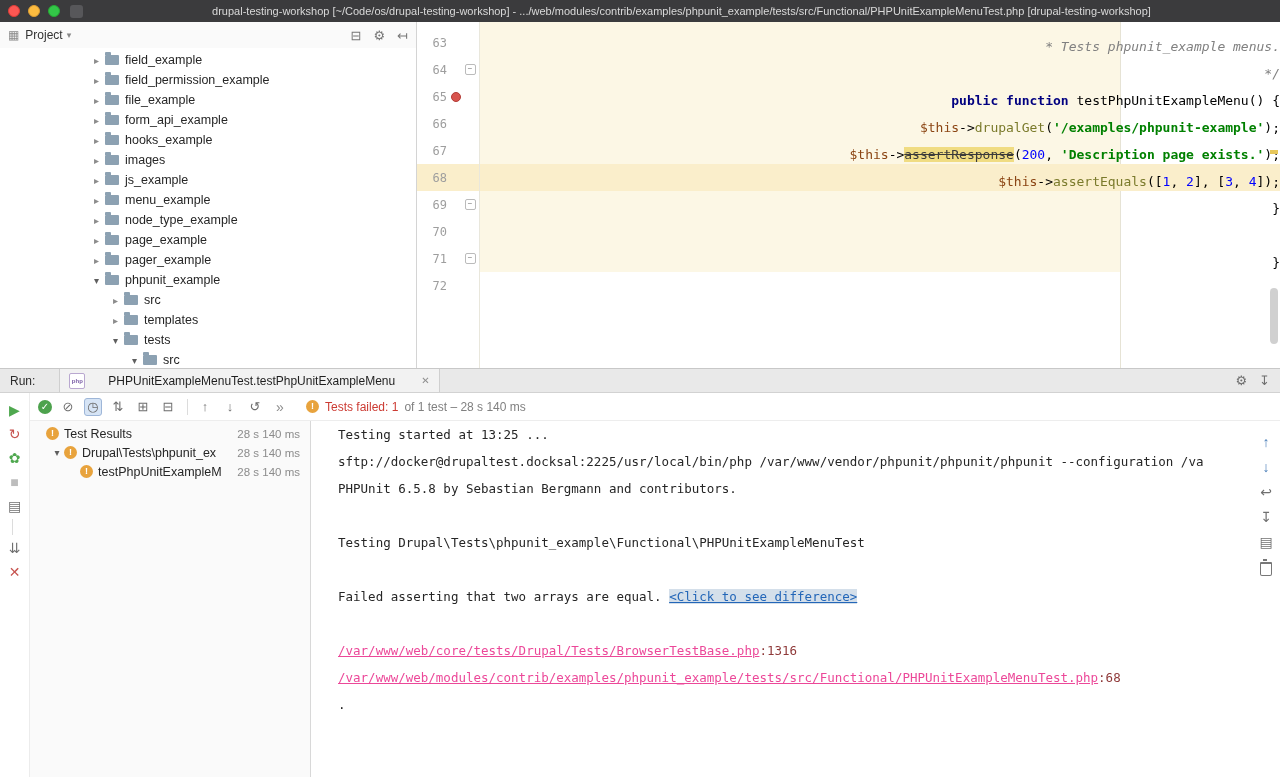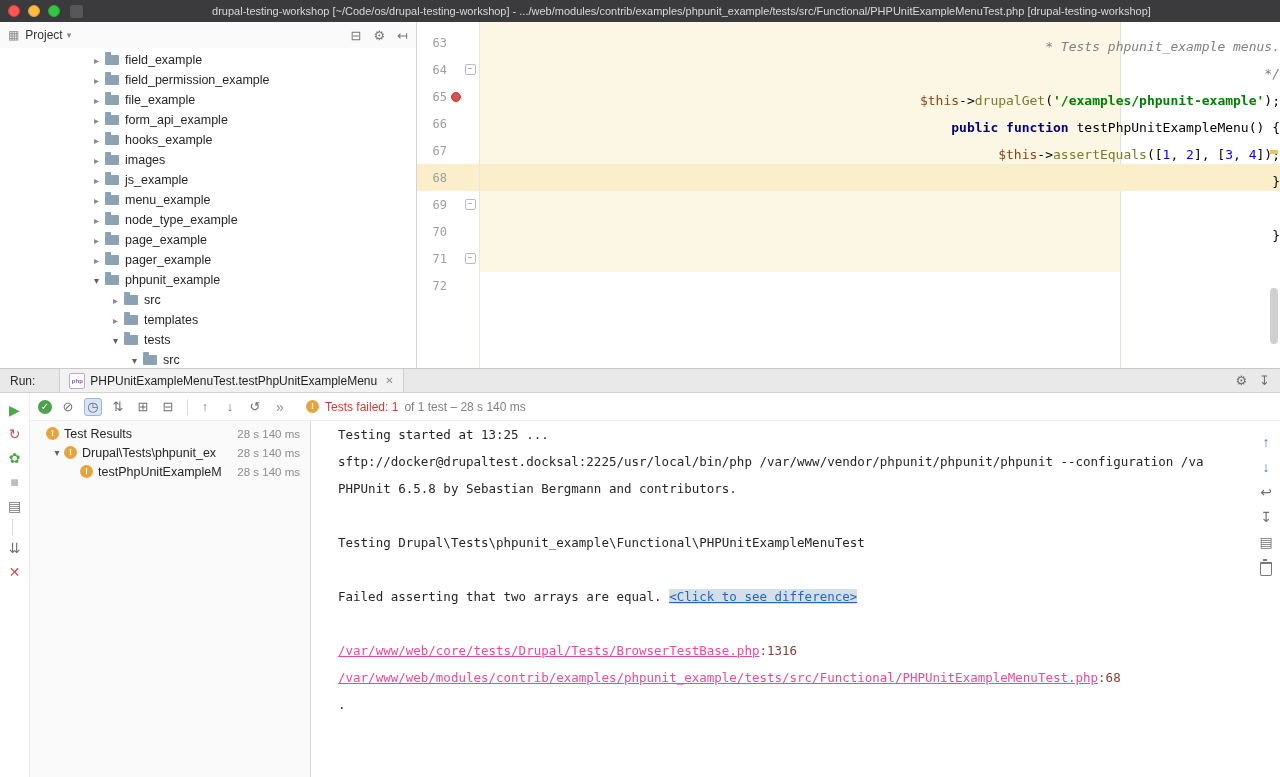--- a/index.html
+++ b/index.html
@@ -60,21 +60,21 @@
   .sg.method{color:#7A7A2B;}
   .sg.deprecated{color:#3A3A3A;text-decoration:line-through;background:#F0DC82;}
   .scroll-thumb{position:absolute;right:2px;top:266px;width:8px;height:56px;background:#D0D0D0;border-radius:4px;}
   .stripe-mark{position:absolute;right:2px;top:128px;width:8px;height:4px;background:#E7C75B;}
 
   
   .run-panel{position:absolute;left:0;top:368px;width:1280px;height:409px;background:#fff;
              border-top:1px solid #C8C8C8;box-sizing:border-box;}
   .tabbar{height:24px;background:#E9E9E9;border-bottom:1px solid #D2D2D2;display:flex;align-items:center;box-sizing:border-box;}
   .run-label{padding:0 10px;color:#2B2B2B;}
-  .run-tab{height:23px;display:flex;align-items:center;gap:5px;padding:0 9px;background:#F2F2F2;
+  .run-tab{height:23px;display:flex;align-items:center;gap:23px;padding:0 9px;background:#F2F2F2;
            border-left:1px solid #CFCFCF;border-right:1px solid #CFCFCF;margin-left:14px;}
   .php-ic{width:14px;height:14px;background:#fff;border:1px solid #B9A8D0;border-radius:2px;
           color:#7B5EA7;font-size:6px;font-weight:bold;display:flex;align-items:center;justify-content:center;flex:none;}
   .tab-label{font-size:12px;color:#1F1F1F;white-space:nowrap;}
   .tab-close{color:#8F8F8F;font-size:10px;margin-left:3px;}
   .tabbar-icons{margin-left:auto;display:flex;align-items:center;gap:12px;padding-right:10px;}
   .tabbar-icons .ticon{font-size:13px;color:#6E6E6E;}
 
   .vtoolbar{position:absolute;left:0;top:24px;width:30px;bottom:0;background:#fff;
             border-right:1px solid #ECECEC;box-sizing:border-box;display:flex;flex-direction:column;
@@ -292,22 +292,23 @@
         </div>
         <div class="grow">
           <span class="gnum">72</span>
           <span class="gic"></span>
           <span class="gfold"></span>
         </div>
       </div>
     <div class="code-pane" id="code-rows">
         <div class="crow"><span class="sg comment">   * Tests phpunit_example menus.</span></div>
         <div class="crow"><span class="sg comment">   */</span></div>
+        <div class="crow"><span class="sg ">  </span><span class="sg keyword">public function</span><span class="sg "> testPhpUnitExampleMenu() {</span></div>
         <div class="crow"><span class="sg ">    </span><span class="sg variable">$this</span><span class="sg ">-&gt;</span><span class="sg method">drupalGet</span><span class="sg ">(</span><span class="sg string">'/examples/phpunit-example'</span><span class="sg ">);</span></div>
-        <div class="crow"><span class="sg ">  </span><span class="sg keyword">public function</span><span class="sg "> testPhpUnitExampleMenu() {</span></div>
+        <div class="crow"><span class="sg ">    </span><span class="sg variable">$this</span><span class="sg ">-&gt;</span><span class="sg deprecated">assertResponse</span><span class="sg ">(</span><span class="sg number">200</span><span class="sg ">, </span><span class="sg string">'Description page exists.'</span><span class="sg ">);</span></div>
         <div class="crow"><span class="sg ">    </span><span class="sg variable">$this</span><span class="sg ">-&gt;</span><span class="sg method">assertEquals</span><span class="sg ">([</span><span class="sg number">1</span><span class="sg ">, </span><span class="sg number">2</span><span class="sg ">], [</span><span class="sg number">3</span><span class="sg ">, </span><span class="sg number">4</span><span class="sg ">]);</span></div>
         <div class="crow"><span class="sg ">  }</span></div>
         <div class="crow"></div>
         <div class="crow"><span class="sg ">}</span></div>
         <div class="crow"></div>
       </div>
     <div class="stripe-mark"></div>
     <div class="scroll-thumb"></div>
   </div>
 

